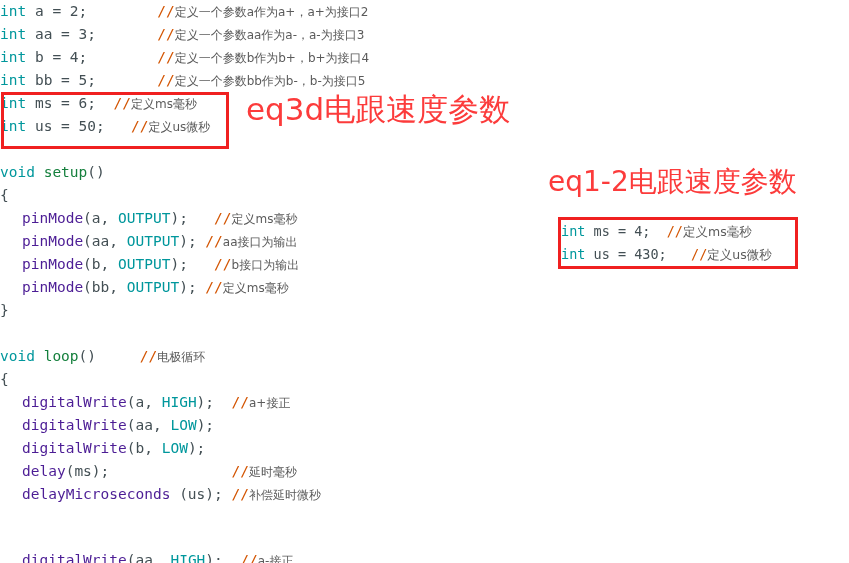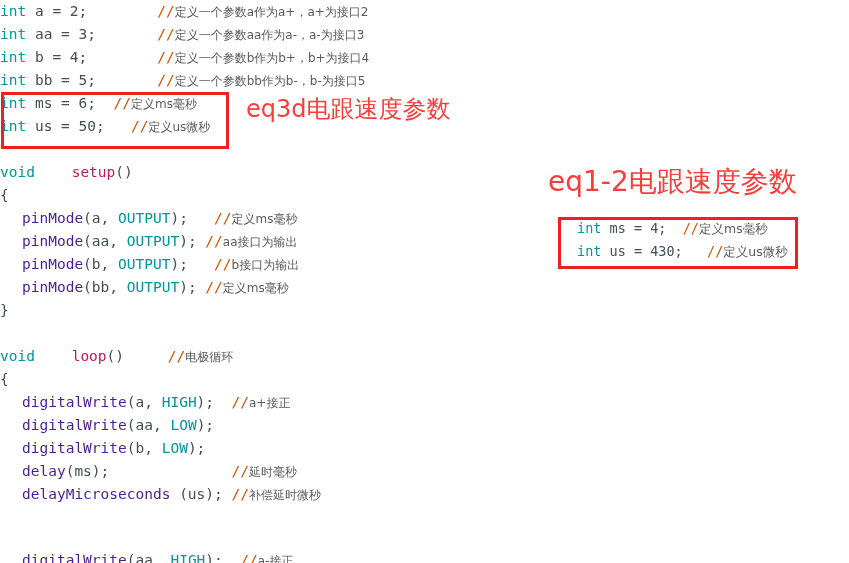--- a/index.html
+++ b/index.html
@@ -32,21 +32,21 @@
     font-size: 14.5px;
     white-space: pre;
     color: #4d4d4d;
     letter-spacing: 0px;
   }
   .code-line.blank { color: transparent; }
   .indent { padding-left: 22px; }
 
   .tok-kw      { color: #00979c; }   
   .tok-fn      { color: #4c1d95; }   
-  .tok-fnname  { color: #be185d; margin-left: 28px; }   
+  .tok-fnname  { color: #15803d; }   
   .tok-plain   { color: #434f54; }
   .tok-punct   { color: #434f54; }
   .tok-cmt-sl  { color: #d35400; }   
   .tok-cmt     { color: #5b5b5b; }   
   .cjk {
     font-family: "DejaVu Sans", "Liberation Sans", sans-serif;
     font-size: 12px;
   }
 
   
@@ -63,38 +63,38 @@
   }
   #box-eq12 {
     left: 558px;
     top: 217px;
     width: 240px;
     height: 52px;
     background: #ffffff;
   }
   #box-eq12 .code-line {
     height: 23px;
-    line-height: 17px;
-    padding-left: 16px;
+    line-height: 23px;
+    padding-left: 0;
     font-size: 13.5px;
   }
   #box-eq12 .cjk { font-size: 12.5px; }
 
   
   .annot {
     position: absolute;
     color: #fc3b3b;
     font-family: "DejaVu Sans", "Liberation Sans", sans-serif;
     font-weight: 400;
     white-space: nowrap;
   }
   #annot-eq3d {
     left: 246px;
     top: 92px;
-    font-size: 24px;
+    font-size: 31px;
     line-height: 34px;
   }
   #annot-eq12 {
     left: 548px;
     top: 165px;
     font-size: 28px;
     line-height: 34px;
     text-align: right;
   }
 

